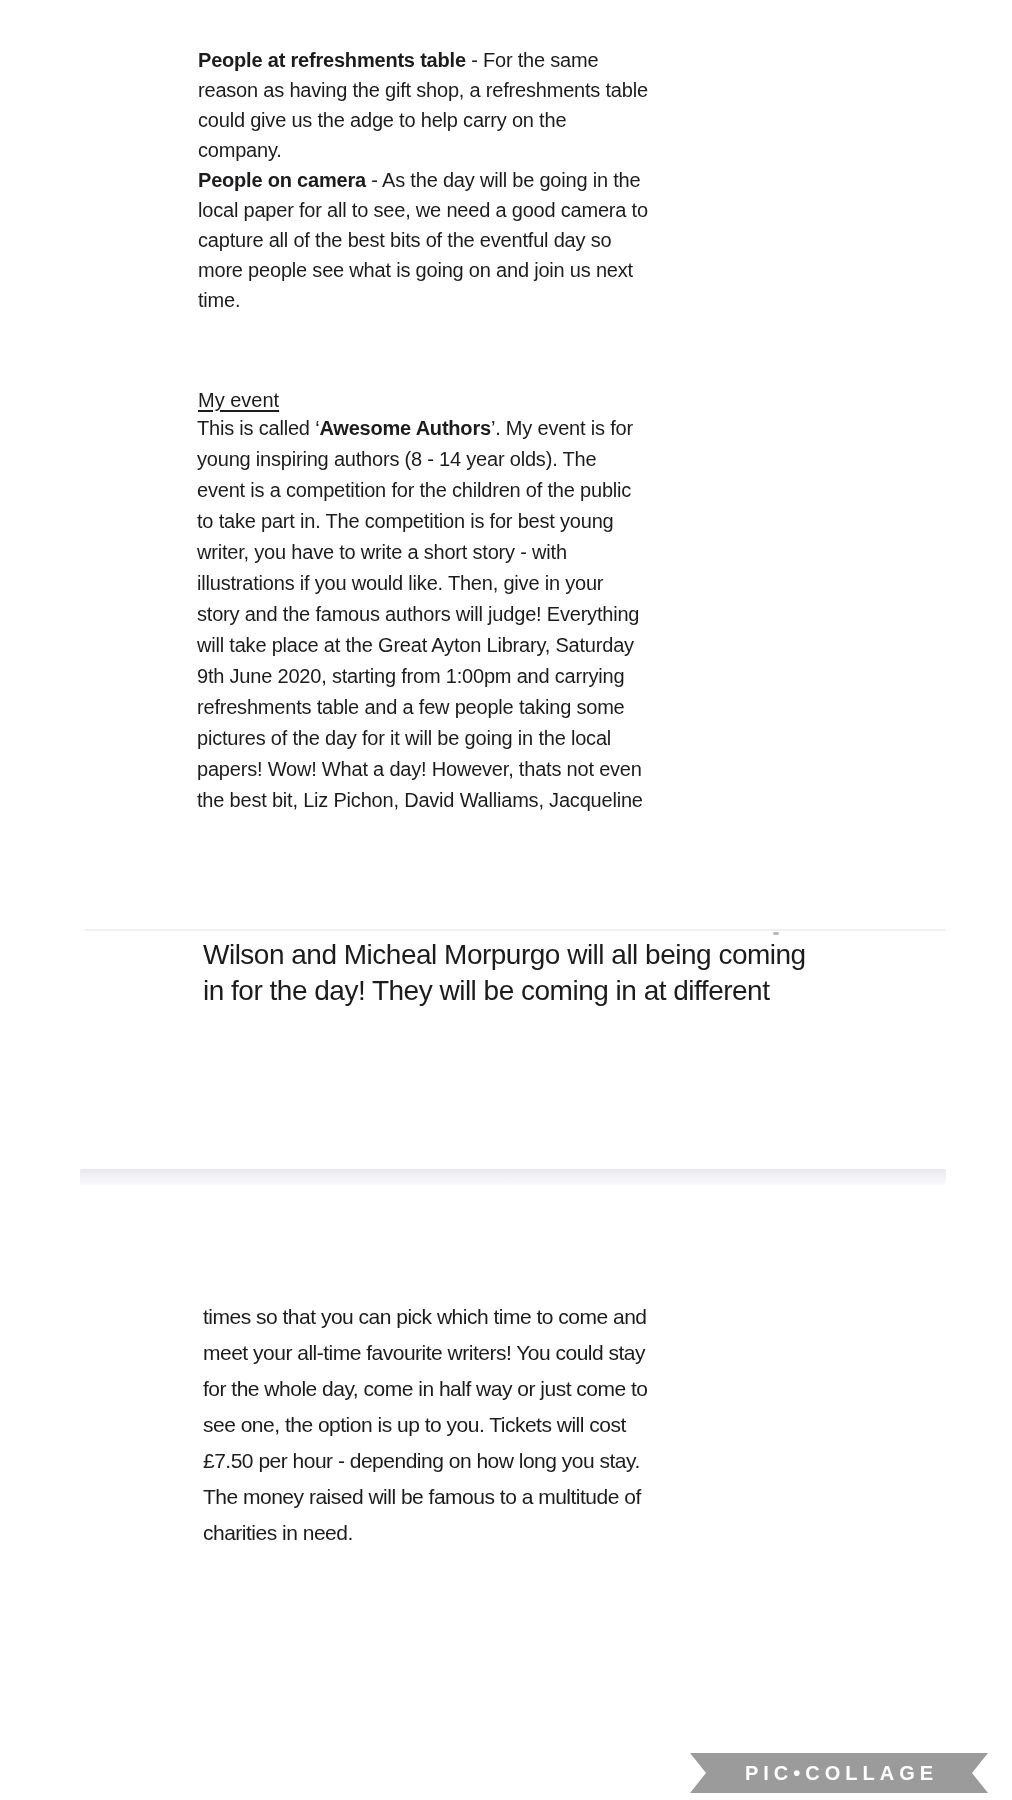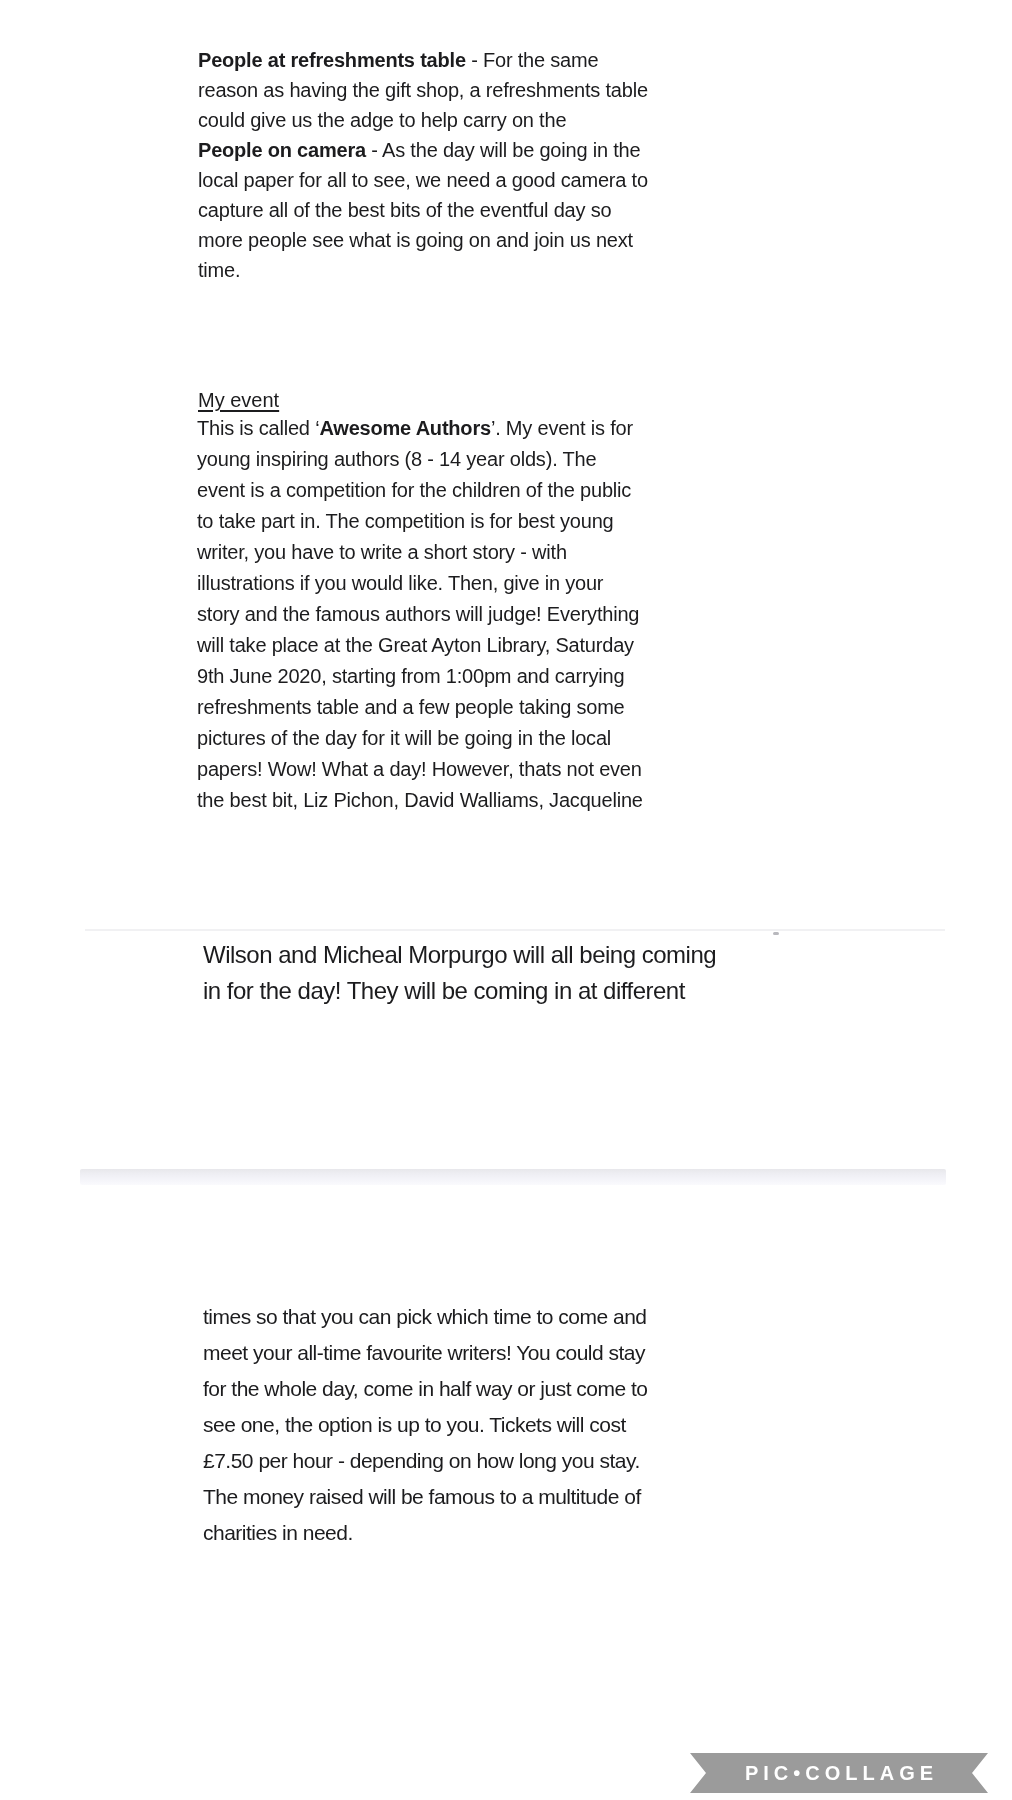--- a/index.html
+++ b/index.html
@@ -41,21 +41,21 @@
     font-size: 20px;
     line-height: 31px;
     letter-spacing: -0.2px;
     white-space: nowrap;
   }
 
   
   .para3 {
     left: 203px;
     top: 920px;
-    font-size: 24px;
+    font-size: 28px;
     line-height: 36px;
     letter-spacing: -0.5px;
     white-space: nowrap;
   }
 
   
   .para4 {
     left: 203px;
     top: 1282px;
     font-size: 21px;
@@ -117,20 +117,21 @@
     white-space: nowrap;
   }
 </style>
 </head>
 <body style="--hairline: #f1f1f3; --divider-top: #e7e7eb; --divider-bottom: #fafafd; --wm-bg: #9b9b9b; --wm-text: #ffffff; color: rgb(28, 28, 30);">
 
 <div class="abs para1">
     <div class="line"><span></span><b>People at refreshments table</b><span> - For the same</span></div>
     <div class="line"><span>reason as having the gift shop, a refreshments table</span></div>
     <div class="line"><span>could give us the adge to help carry on the</span></div>
+    <div class="line"><span>company.</span></div>
     <div class="line"><span></span><b>People on camera</b><span> - As the day will be going in the</span></div>
     <div class="line"><span>local paper for all to see, we need a good camera to</span></div>
     <div class="line"><span>capture all of the best bits of the eventful day so</span></div>
     <div class="line"><span>more people see what is going on and join us next</span></div>
     <div class="line"><span>time.</span></div>
   </div>
 
 <div class="abs heading">My event</div>
 
 <div class="abs para2">

